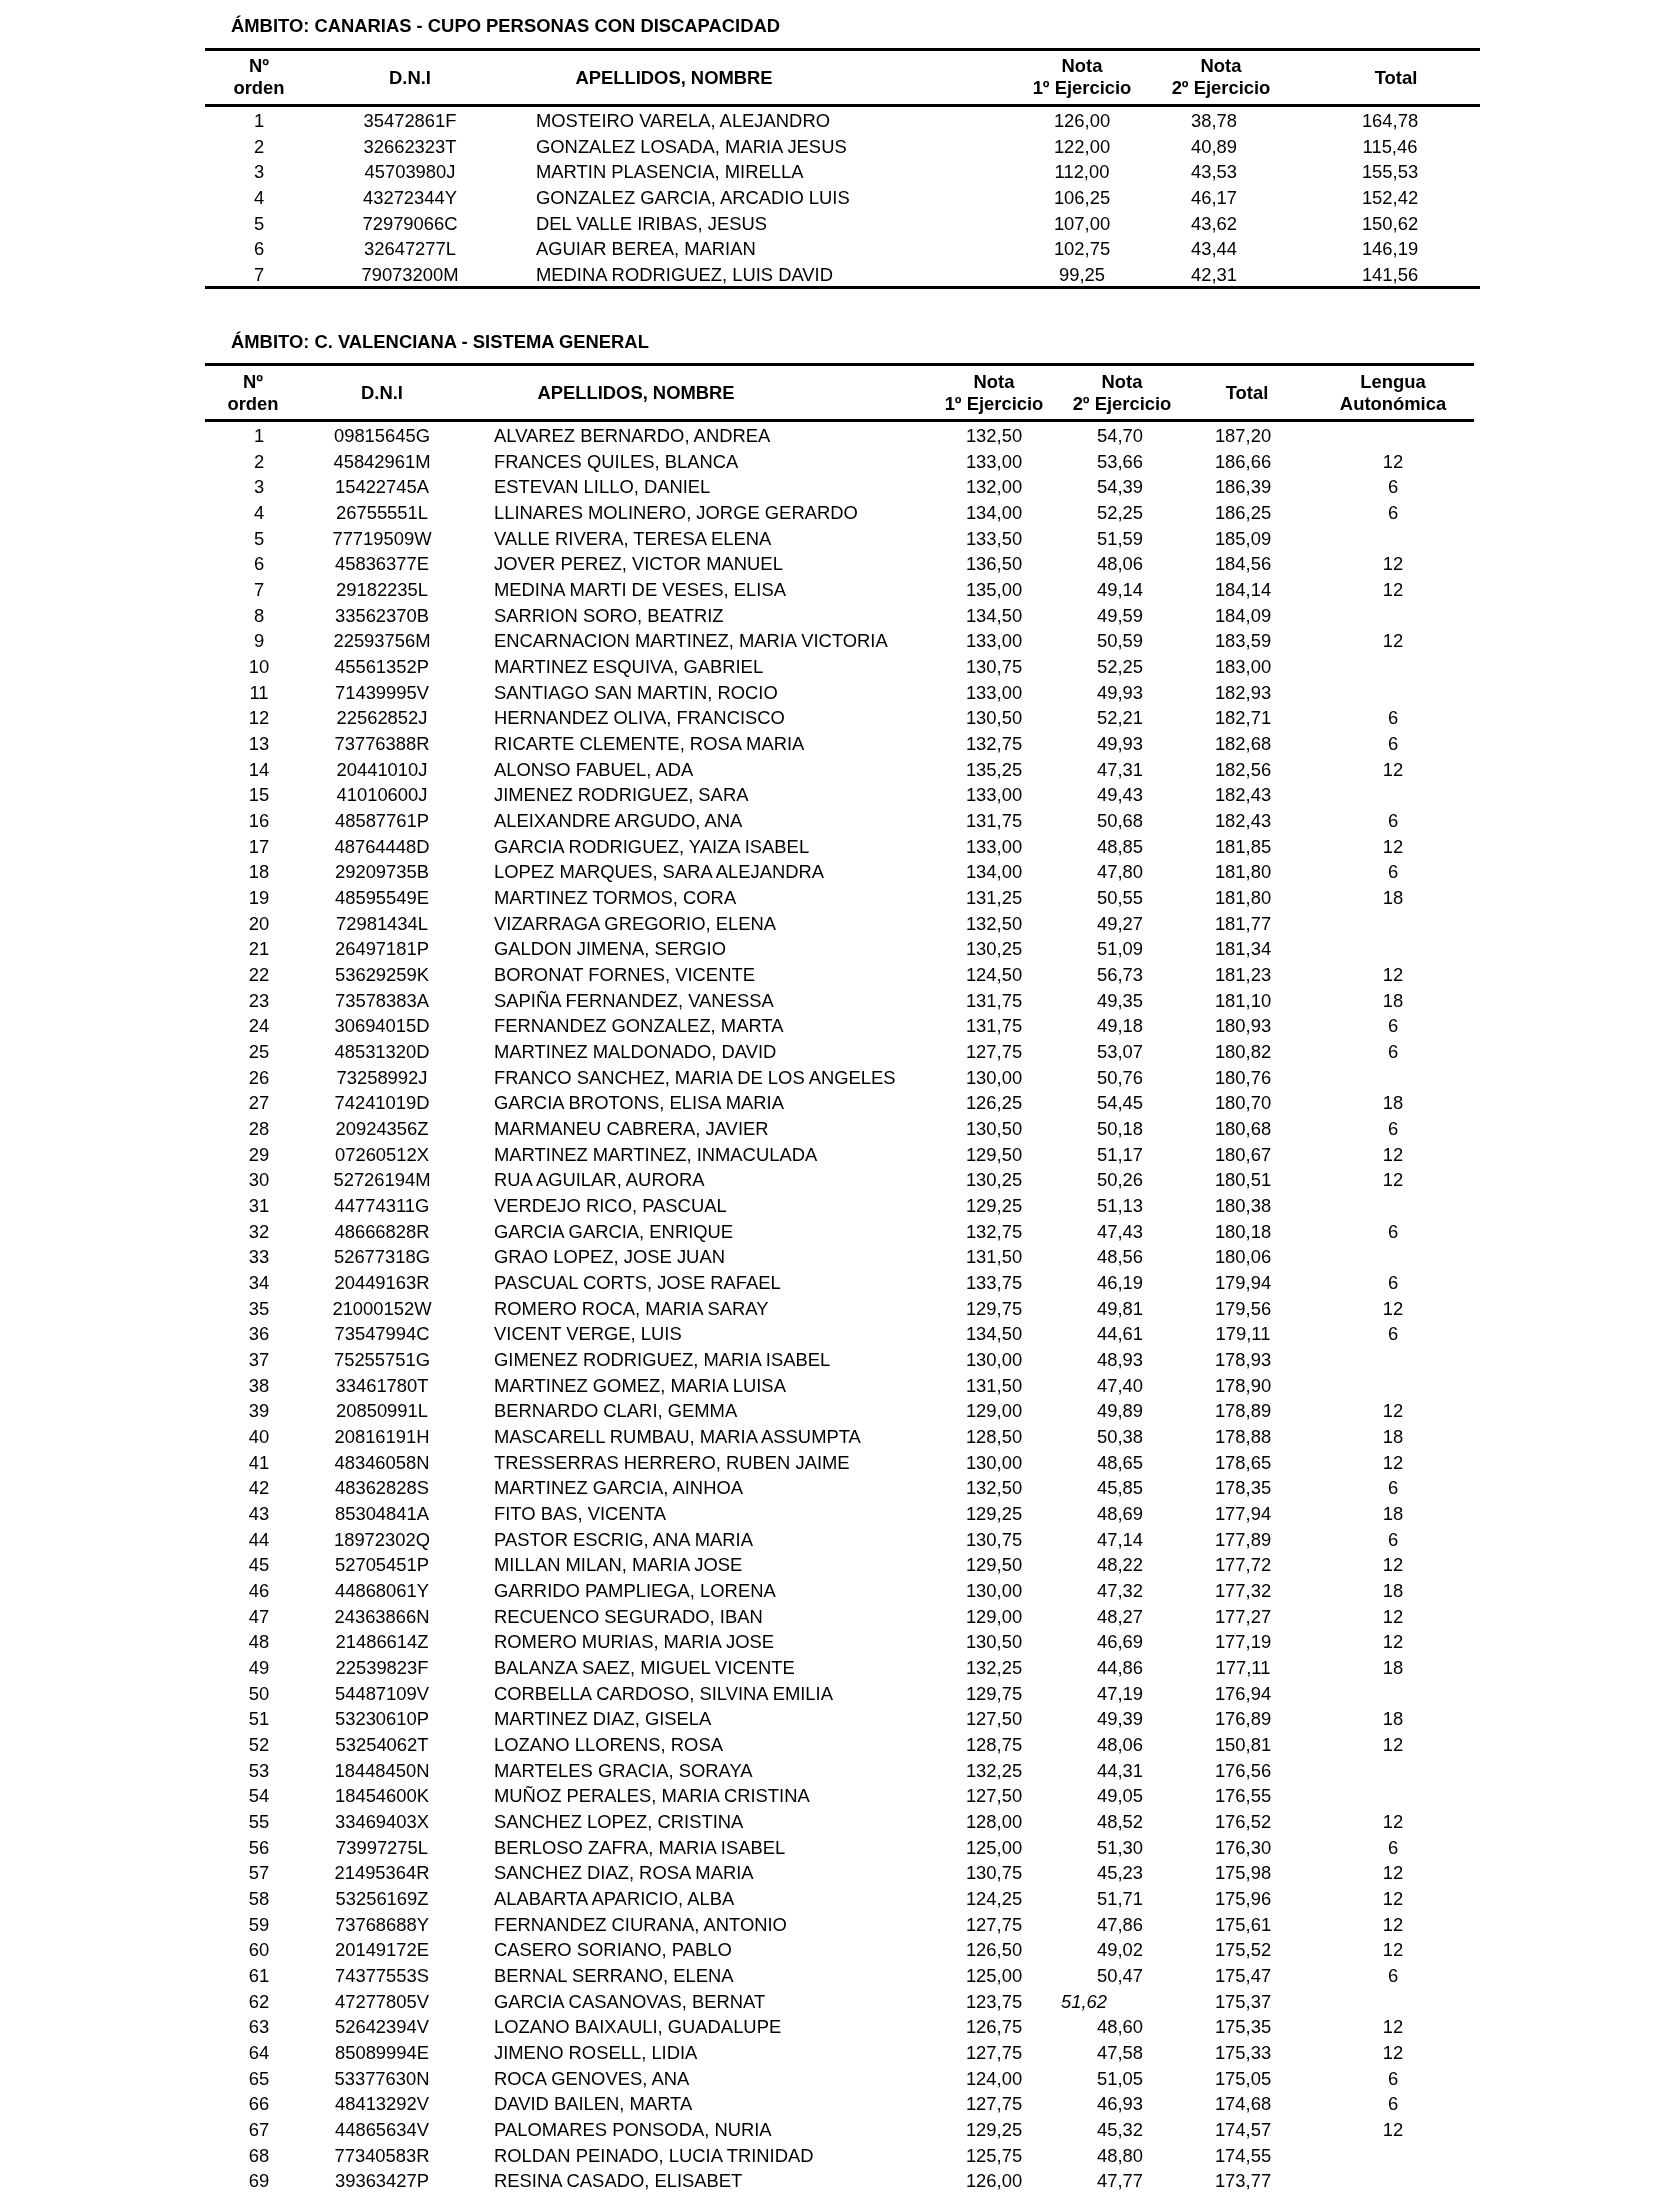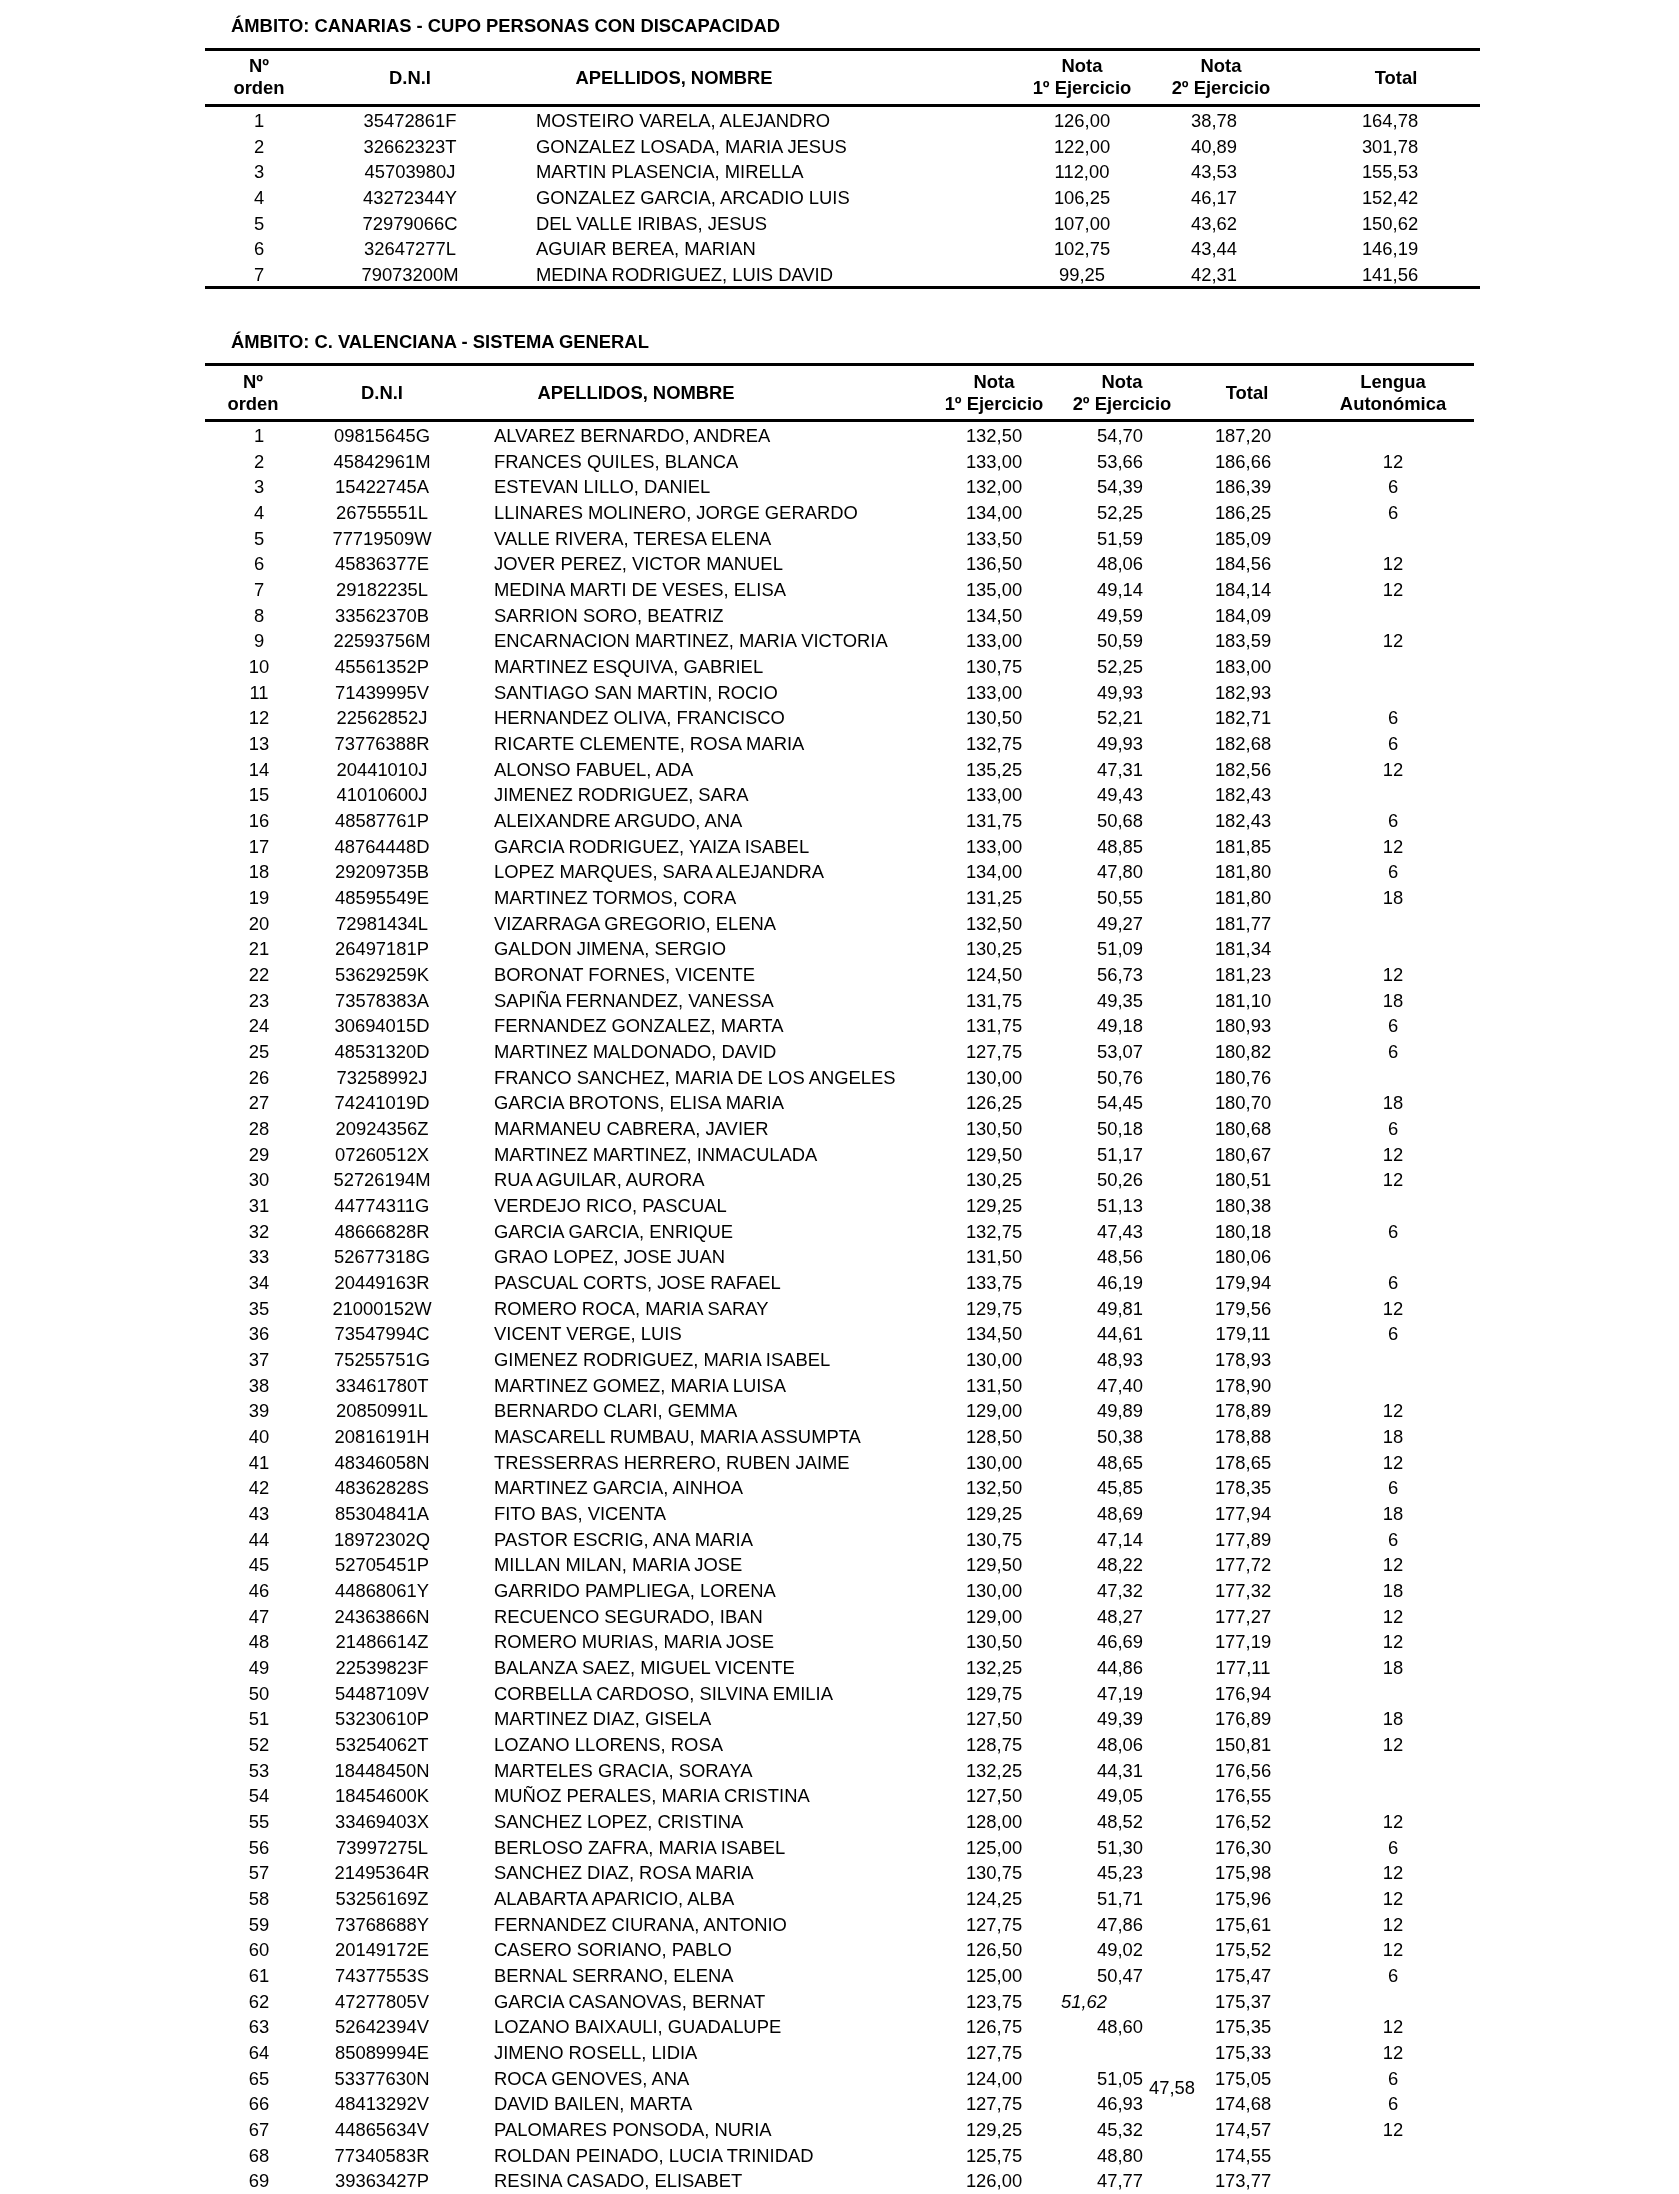--- a/index.html
+++ b/index.html
@@ -53,21 +53,21 @@
         <span class="cell c" style="left: 1082px;">126,00</span>
         <span class="cell c" style="left: 1214px;">38,78</span>
         <span class="cell c" style="left: 1390px;">164,78</span>
       </div>
       <div class="row" style="top: 26px;">
         <span class="cell c" style="left: 259px;">2</span>
         <span class="cell c" style="left: 410px;">32662323T</span>
         <span class="cell" style="left: 536px;">GONZALEZ LOSADA, MARIA JESUS</span>
         <span class="cell c" style="left: 1082px;">122,00</span>
         <span class="cell c" style="left: 1214px;">40,89</span>
-        <span class="cell c" style="left: 1390px;">301,78</span>
+        <span class="cell c" style="left: 1390px;">115,46</span>
       </div>
       <div class="row" style="top: 51px;">
         <span class="cell c" style="left: 259px;">3</span>
         <span class="cell c" style="left: 410px;">45703980J</span>
         <span class="cell" style="left: 536px;">MARTIN PLASENCIA, MIRELLA</span>
         <span class="cell c" style="left: 1082px;">112,00</span>
         <span class="cell c" style="left: 1214px;">43,53</span>
         <span class="cell c" style="left: 1390px;">155,53</span>
       </div>
       <div class="row" style="top: 77px;">
@@ -701,21 +701,21 @@
         <span class="cell c" style="left: 994px;">126,75</span>
         <span class="cell c" style="left: 1120px;">48,60</span>
         <span class="cell c" style="left: 1243px;">175,35</span>
         <span class="cell c" style="left: 1393px;">12</span>
       </div>
       <div class="row" style="top: 1617px;">
         <span class="cell c" style="left: 259px;">64</span>
         <span class="cell c" style="left: 382px;">85089994E</span>
         <span class="cell" style="left: 494px;">JIMENO ROSELL, LIDIA</span>
         <span class="cell c" style="left: 994px;">127,75</span>
-        <span class="cell c" style="left: 1172px; margin-top: 35px;">47,58</span>
+        <span class="cell c" style="left: 1120px;">47,58</span>
         <span class="cell c" style="left: 1243px;">175,33</span>
         <span class="cell c" style="left: 1393px;">12</span>
       </div>
       <div class="row" style="top: 1643px;">
         <span class="cell c" style="left: 259px;">65</span>
         <span class="cell c" style="left: 382px;">53377630N</span>
         <span class="cell" style="left: 494px;">ROCA GENOVES, ANA</span>
         <span class="cell c" style="left: 994px;">124,00</span>
         <span class="cell c" style="left: 1120px;">51,05</span>
         <span class="cell c" style="left: 1243px;">175,05</span>

